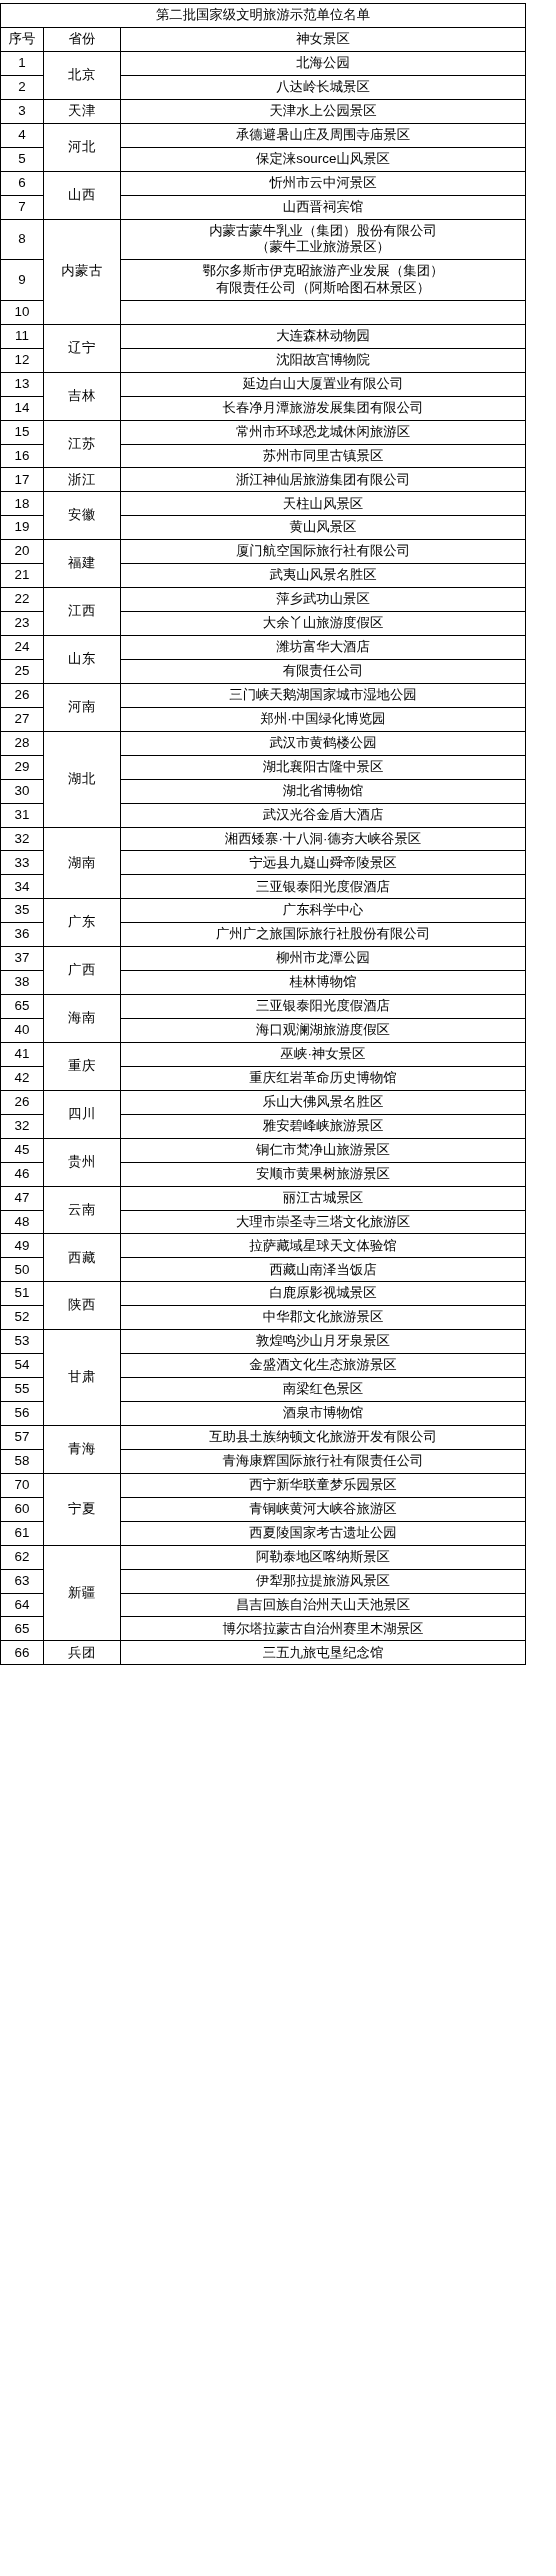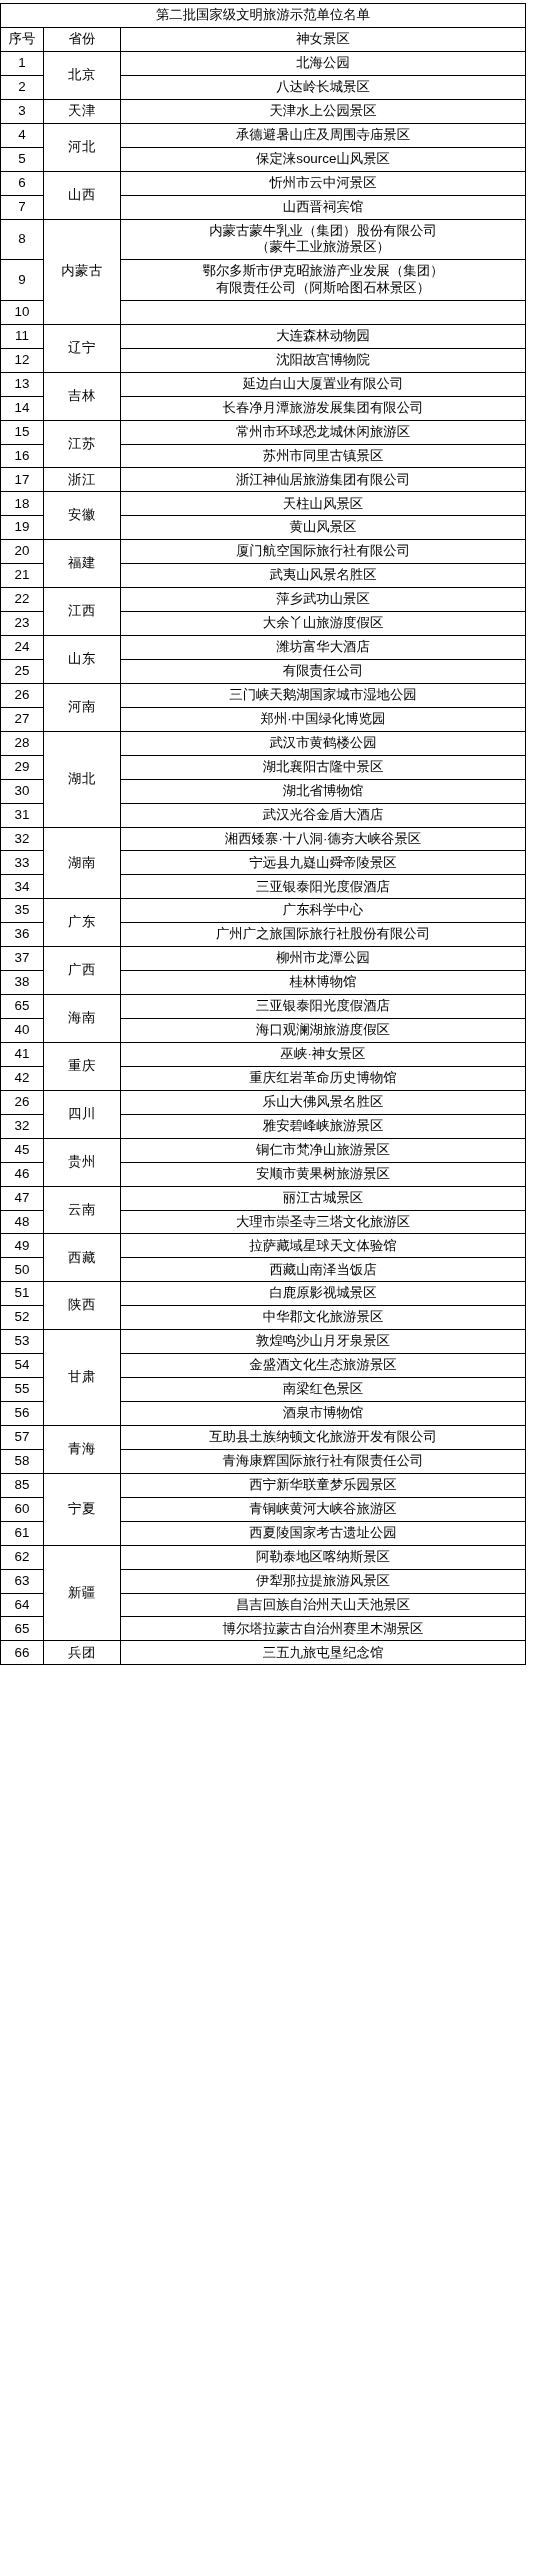--- a/index.html
+++ b/index.html
@@ -329,21 +329,21 @@
         <tr>
           <td>57</td>
           <td class="prov" rowspan="2">青海</td>
           <td class="name">互助县土族纳顿文化旅游开发有限公司</td>
         </tr>
         <tr>
           <td>58</td>
           <td class="name">青海康辉国际旅行社有限责任公司</td>
         </tr>
         <tr>
-          <td>85</td>
+          <td>70</td>
           <td class="prov" rowspan="3">宁夏</td>
           <td class="name">西宁新华联童梦乐园景区</td>
         </tr>
         <tr>
           <td>60</td>
           <td class="name">青铜峡黄河大峡谷旅游区</td>
         </tr>
         <tr>
           <td>61</td>
           <td class="name">西夏陵国家考古遗址公园</td>

